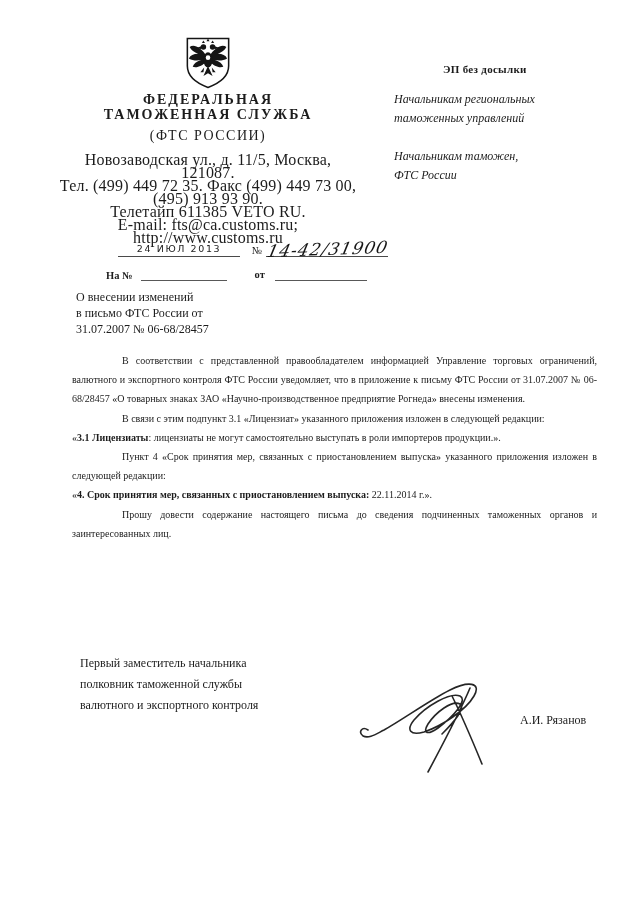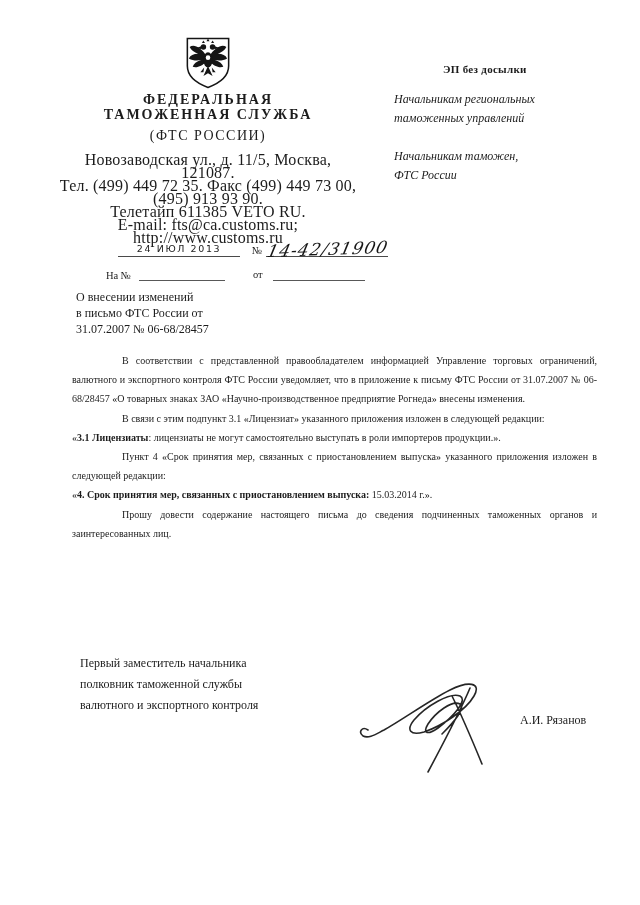--- a/index.html
+++ b/index.html
@@ -25,21 +25,21 @@
   .ref-row{display:flex;align-items:flex-end;}
   .date-cell{width:122px;border-bottom:1px solid #4a4a4a;text-align:center;padding-bottom:2px;margin-left:12px;}
   .date-stamp{font-family:"DejaVu Sans",sans-serif;font-size:9.5px;letter-spacing:1.6px;white-space:nowrap;color:#222;}
   .num-label{margin:0 4px 1px 12px;}
   .num-cell{width:122px;border-bottom:1px solid #4a4a4a;position:relative;height:22px;}
   .handwriting{
     position:absolute;left:2px;bottom:-3px;white-space:nowrap;
     font-family:"DejaVu Serif",serif;font-style:italic;font-size:17px;
     transform:skewX(-14deg) rotate(-2deg);color:#161616;letter-spacing:1px;
   }
-  .ref-row2{margin-top:8px;height:16px;}
+  .ref-row2{margin-top:8px;height:16px;font-weight:bold;}
   .line-a{width:86px;border-bottom:1px solid #585858;margin-left:8px;}
   .line-b{width:92px;border-bottom:1px solid #585858;margin-left:10px;}
   .ot-label{margin:0 0 1px 28px;}
   
   .subject{position:absolute;left:76px;top:290px;width:230px;font-size:12px;line-height:15.8px;}
   
   .body-text{position:absolute;left:72px;top:351px;width:525px;font-size:10px;line-height:19.2px;text-align:justify;}
   .body-text p{margin:0;}
   .ind{text-indent:50px;}
   
@@ -119,21 +119,21 @@
     <div>О внесении изменений</div>
     <div>в письмо ФТС России от</div>
     <div>31.07.2007 № 06-68/28457</div>
   </div>
 
   <div class="body-text">
     <p class="ind">В соответствии с представленной правообладателем информацией Управление торговых ограничений, валютного и экспортного контроля ФТС России уведомляет, что в приложение к письму ФТС России от 31.07.2007 № 06-68/28457 «О товарных знаках ЗАО «Научно-производственное предприятие Рогнеда» внесены изменения.</p>
     <p class="ind">В связи с этим подпункт 3.1 «Лицензиат» указанного приложения изложен в следующей редакции:</p>
     <p><span>«</span><b>3.1 Лицензиаты</b><span>: лицензиаты не могут самостоятельно выступать в роли импортеров продукции.».</span></p>
     <p class="ind">Пункт 4 «Срок принятия мер, связанных с приостановлением выпуска» указанного приложения изложен в следующей редакции:</p>
-    <p><span>«</span><b>4. Срок принятия мер, связанных с приостановлением выпуска:</b><span> 15.03.2014 г.».</span></p>
+    <p><span>«</span><b>4. Срок принятия мер, связанных с приостановлением выпуска:</b><span> 22.11.2014 г.».</span></p>
     <p class="ind">Прошу довести содержание настоящего письма до сведения подчиненных таможенных органов и заинтересованных лиц.</p>
   </div>
 
   <div class="sig-block">
     <div>Первый заместитель начальника</div>
     <div>полковник таможенной службы</div>
     <div>валютного и экспортного контроля</div>
   </div>
 
   <span class="sig-scribble">

